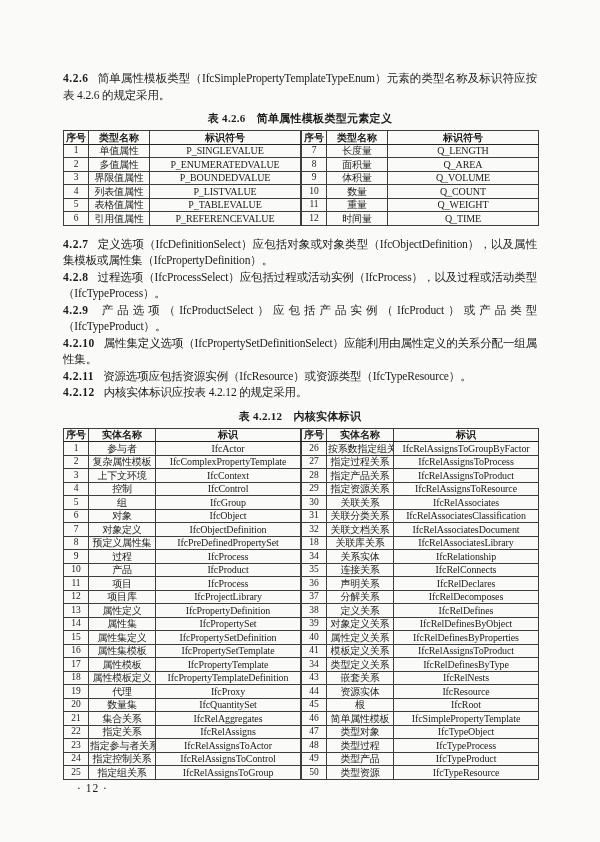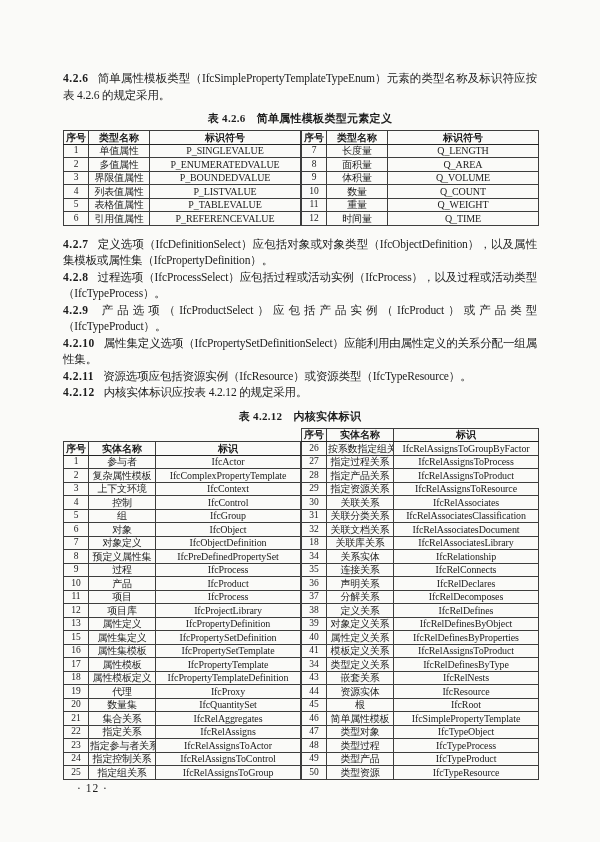--- a/index.html
+++ b/index.html
@@ -258,20 +258,25 @@
               <td class="col0">12</td>
               <td class="col1">项目库</td>
               <td class="col2">IfcProjectLibrary</td>
             </tr>
             <tr>
               <td class="col0">13</td>
               <td class="col1">属性定义</td>
               <td class="col2">IfcPropertyDefinition</td>
             </tr>
             <tr>
+              <td class="col0">14</td>
+              <td class="col1">属性集</td>
+              <td class="col2">IfcPropertySet</td>
+            </tr>
+            <tr>
               <td class="col0">15</td>
               <td class="col1">属性集定义</td>
               <td class="col2">IfcPropertySetDefinition</td>
             </tr>
             <tr>
               <td class="col0">16</td>
               <td class="col1">属性集模板</td>
               <td class="col2">IfcPropertySetTemplate</td>
             </tr>
             <tr>

